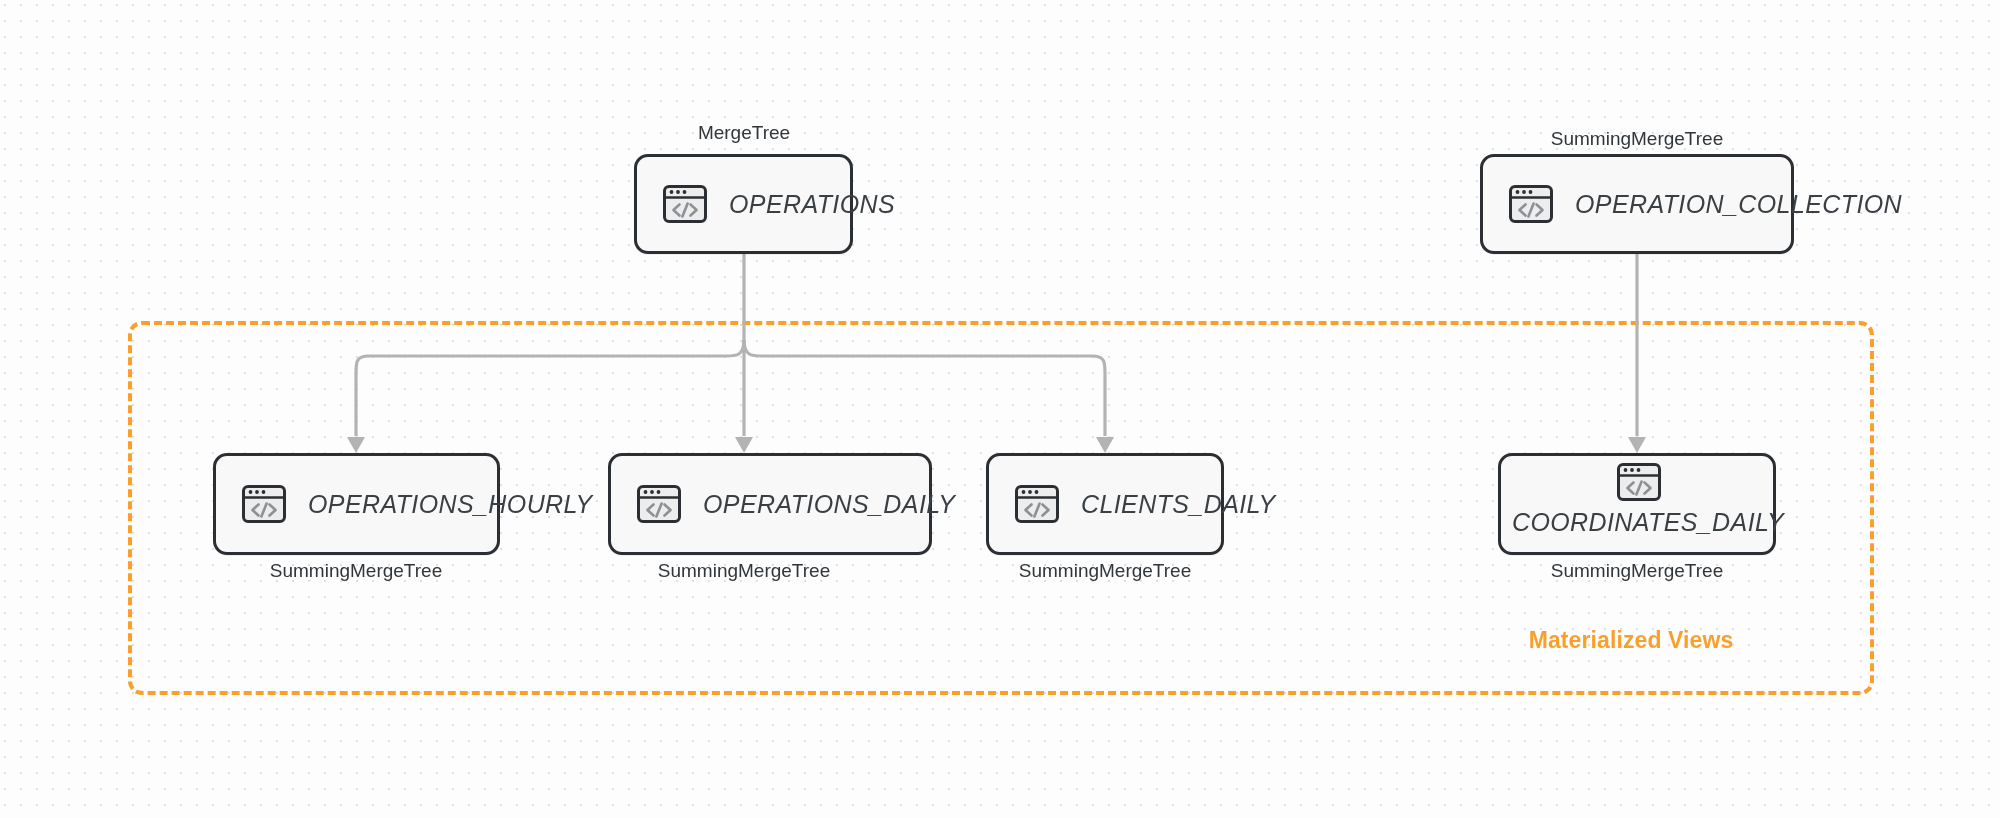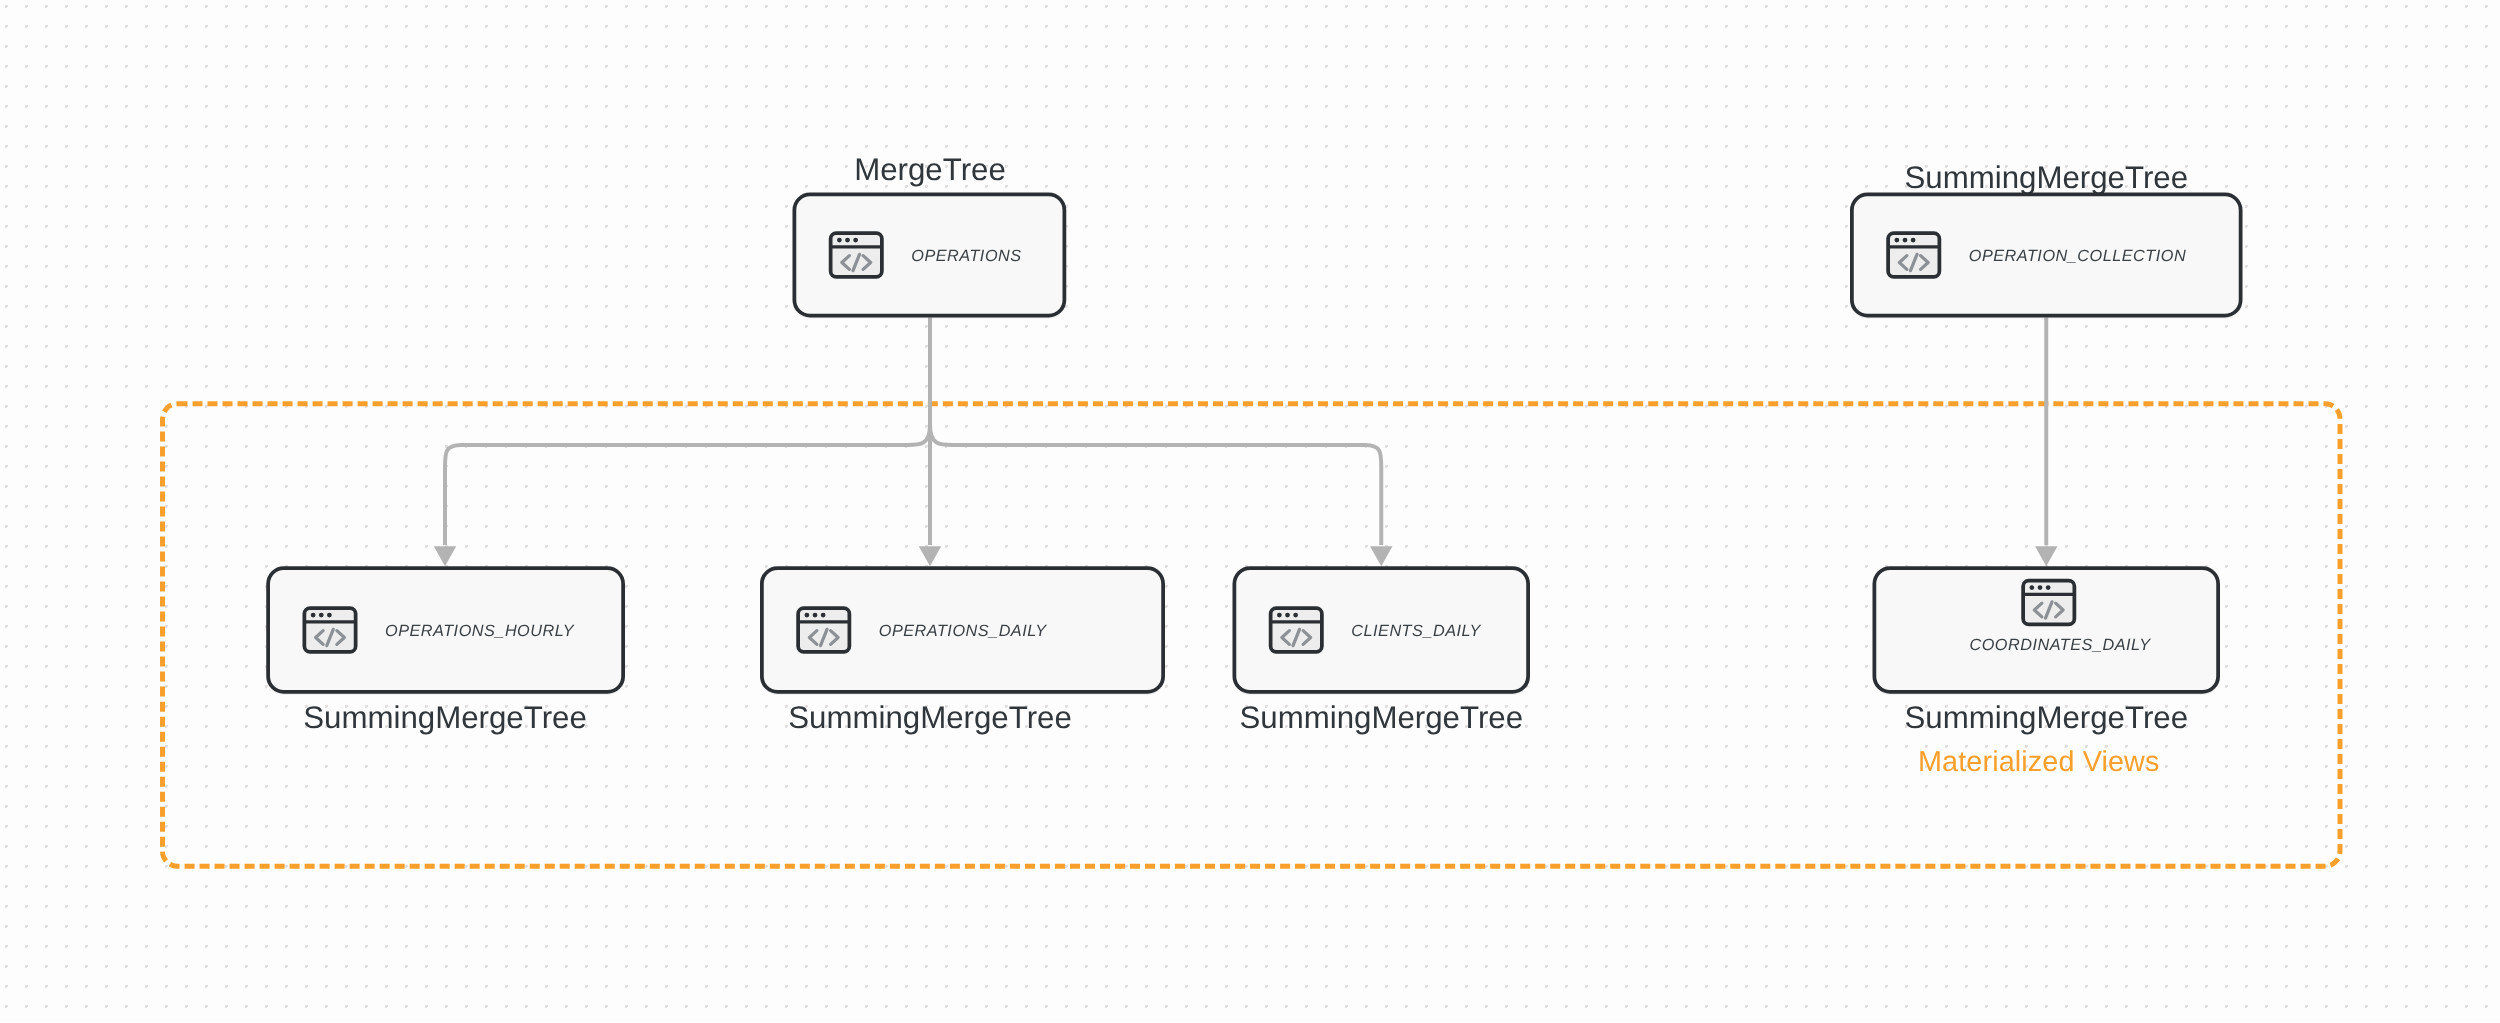--- a/index.html
+++ b/index.html
@@ -46,31 +46,31 @@
     padding-left: 22px;
     box-shadow: 0 1px 0 rgba(0,0,0,.05);
   }
   .node .icon {
     flex: 0 0 auto;
     width: 52px;
     height: 52px;
     margin-right: 18px;
   }
   .node .node-label {
-    font-size: 13px;
+    font-size: 25px;
     font-style: italic;
     color: #3a3f44;
     letter-spacing: .4px;
     white-space: nowrap;
   }
 
   
   .caption {
     position: absolute;
-    font-size: 25px;
+    font-size: 19px;
     color: #31363a;
     white-space: nowrap;
     text-align: center;
     transform: translateX(-50%);
   }
 
   
   #edges {
     position: absolute;
     left: 0;
@@ -86,21 +86,21 @@
     stroke-linecap: butt;
   }
   .edge-head { fill: #b3b3b3; }
 </style>
 </head>
 <body>
 
 <div id="canvas">
 
   <div class="group-box" style="left:128px; top:321px; width:1746px; height:374px;"></div>
-  <div class="group-label" style="left:1631px; top:596px; transform:translateX(-50%);">Materialized Views</div>
+  <div class="group-label" style="left:1631px; top:627px; transform:translateX(-50%);font-weight:bold;">Materialized Views</div>
 
   <svg id="edges" viewBox="0 0 2000 818">
     <defs>
       <g id="arrowhead-tri">
         <path d="M -9 -15 L 9 -15 L 0 1 Z"></path>
       </g>
     </defs>
 
     <path class="edge-path" d="M 744 254 L 744 436"></path>
     <use href="#arrowhead-tri" class="edge-head" x="744" y="452"></use>

